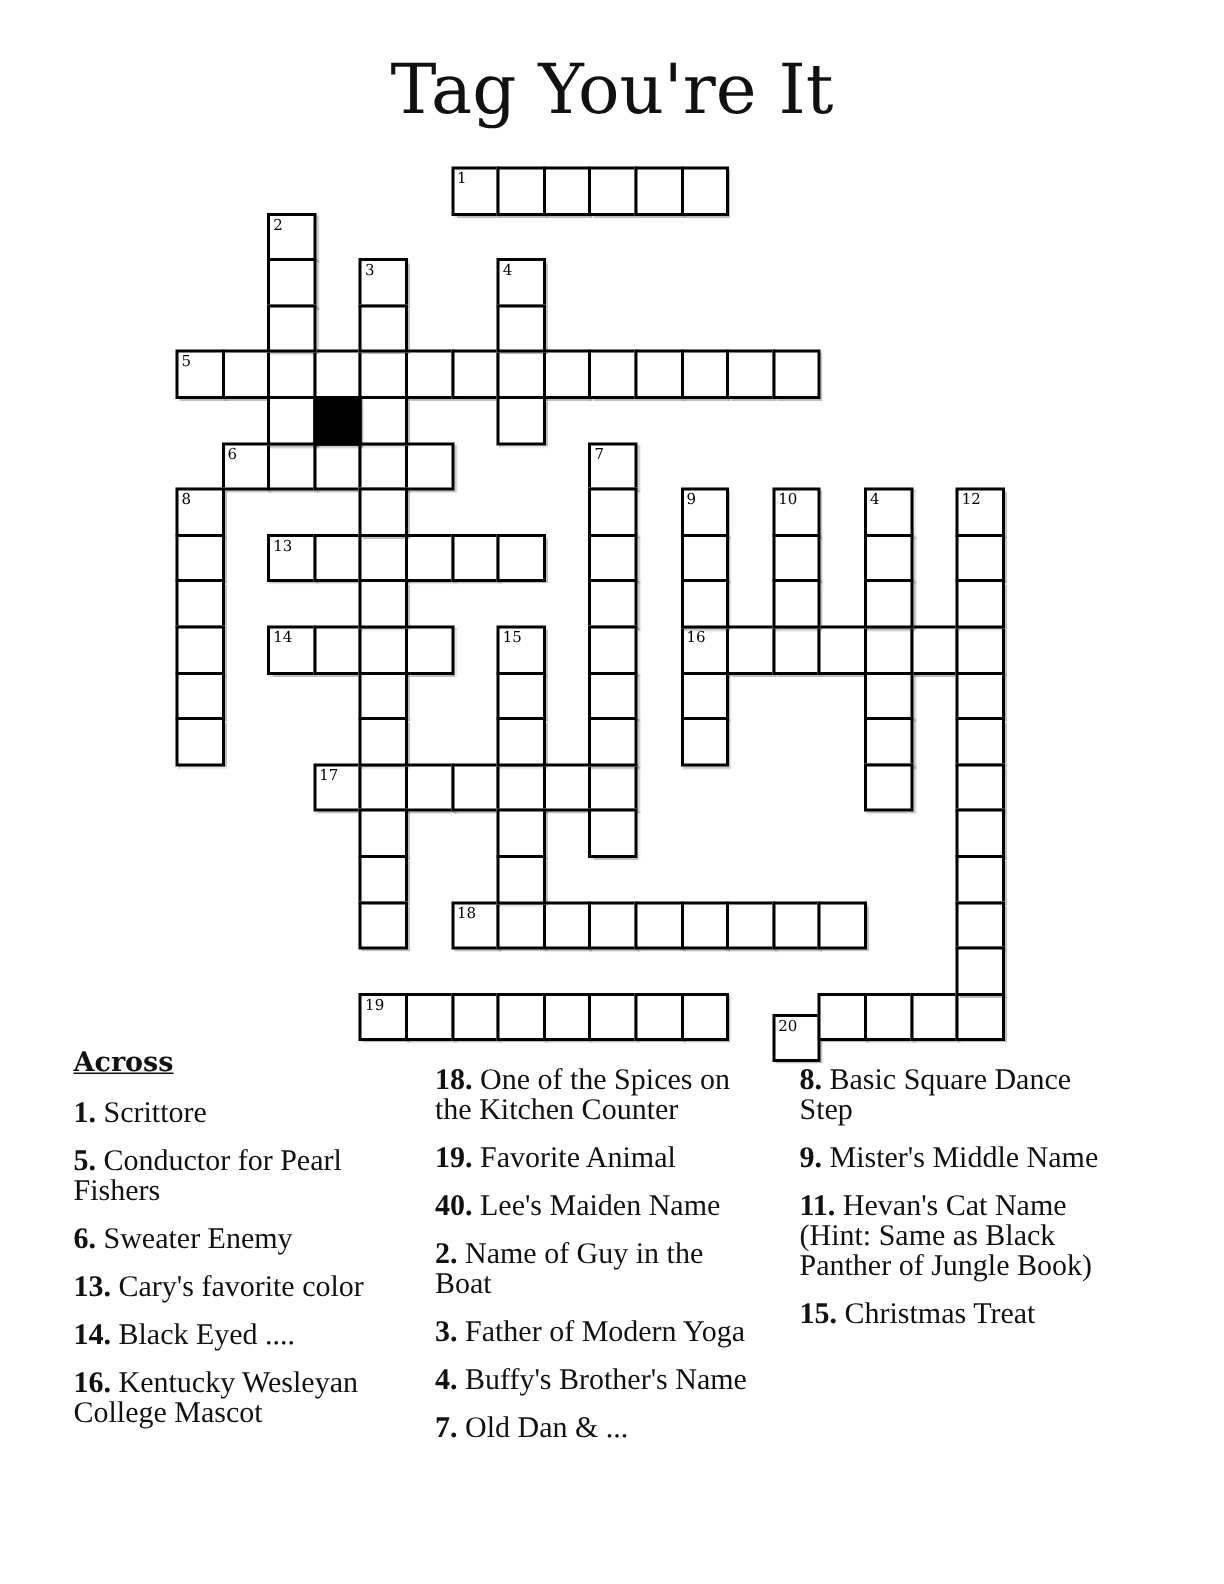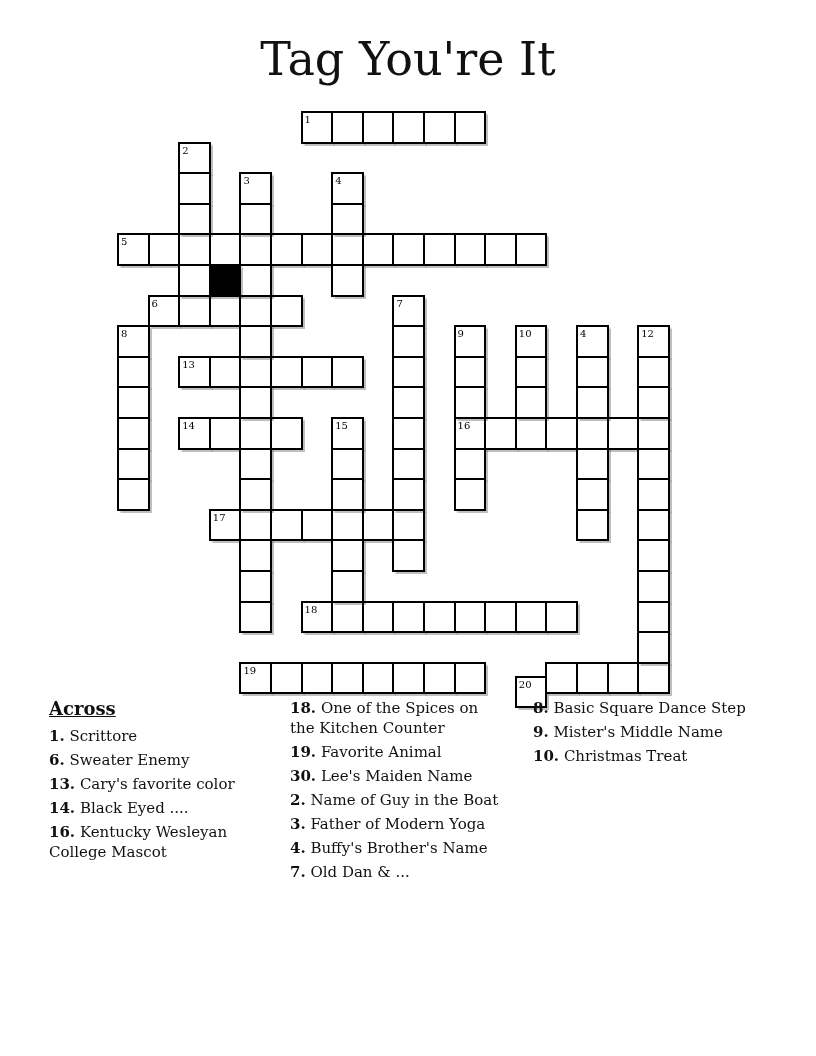--- a/index.html
+++ b/index.html
@@ -24,21 +24,21 @@
   }
   .clues { position:absolute; left:0; top:698px; width:816px; }
   .clue-col { position:absolute; top:0; }
   .clue-col.c0 { left:49px;  width:238px; }
   .clue-col.c1 { left:290px; width:214px; }
   .clue-col.c2 { left:533px; width:214px; }
   .clue-heading {
     font-size:18px; font-weight:bold; text-decoration:underline;
     line-height:22px; margin:0 0 6px 0;
   }
-  .clue { font-size:15px; line-height:20px; margin:0 0 4px 0; }
+  .clue { font-size:20px; line-height:20px; margin:12px 0 4px 0;font-family:Liberation Serif, serif; }
   .clue b { font-weight:bold; }
 </style>
 </head>
 <body>
 
 <div class="page">
   <h1 class="title">Tag You're It</h1>
   <div class="grid" id="grid">
       <div class="cell" style="left: 183.6px; top: 0px;">
         <span class="num">1</span>
@@ -210,33 +210,35 @@
       <div class="cell" style="left: 214.2px; top: 336.6px;"></div>
       <div class="cell" style="left: 214.2px; top: 367.2px;"></div>
       <div class="cell" style="left: 214.2px; top: 428.4px;"></div>
       <div class="cell" style="left: 214.2px; top: 459px;"></div>
       <div class="cell black" style="left: 91.8px; top: 153px;"></div>
     </div>
   <div class="clues">
     <div class="clue-col c0" id="clue-col-0">
         <div class="clue-heading">Across</div>
         <div class="clue"><b>1.</b><span> Scrittore</span></div>
+        <div class="clue"><b>5.</b><span> Conductor for Pearl Fishers</span></div>
         <div class="clue"><b>6.</b><span> Sweater Enemy</span></div>
         <div class="clue"><b>13.</b><span> Cary's favorite color</span></div>
         <div class="clue"><b>14.</b><span> Black Eyed ....</span></div>
         <div class="clue"><b>16.</b><span> Kentucky Wesleyan College Mascot</span></div>
       </div>
     <div class="clue-col c1" id="clue-col-1">
         <div class="clue"><b>18.</b><span> One of the Spices on the Kitchen Counter</span></div>
         <div class="clue"><b>19.</b><span> Favorite Animal</span></div>
-        <div class="clue"><b>30.</b><span> Lee's Maiden Name</span></div>
+        <div class="clue"><b>40.</b><span> Lee's Maiden Name</span></div>
         <div class="clue"><b>2.</b><span> Name of Guy in the Boat</span></div>
         <div class="clue"><b>3.</b><span> Father of Modern Yoga</span></div>
         <div class="clue"><b>4.</b><span> Buffy's Brother's Name</span></div>
         <div class="clue"><b>7.</b><span> Old Dan &amp; ...</span></div>
       </div>
     <div class="clue-col c2" id="clue-col-2">
         <div class="clue"><b>8.</b><span> Basic Square Dance Step</span></div>
         <div class="clue"><b>9.</b><span> Mister's Middle Name</span></div>
-        <div class="clue"><b>10.</b><span> Christmas Treat</span></div>
+        <div class="clue"><b>11.</b><span> Hevan's Cat Name (Hint: Same as Black Panther of Jungle Book)</span></div>
+        <div class="clue"><b>15.</b><span> Christmas Treat</span></div>
       </div>
   </div>
 </div>
 
 </body></html>

